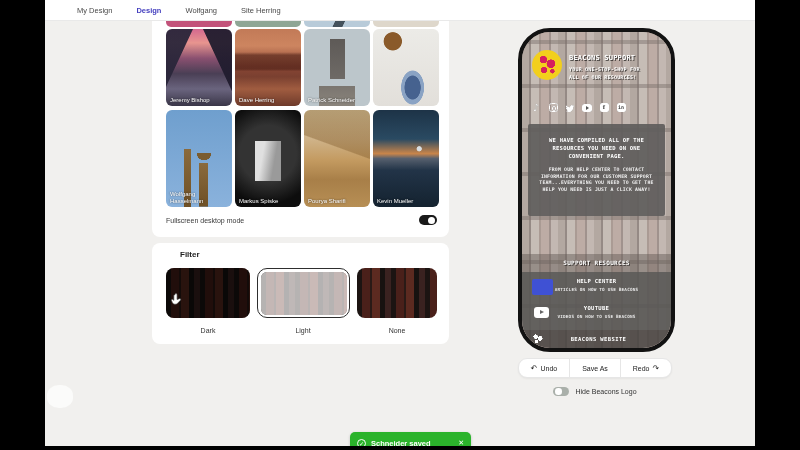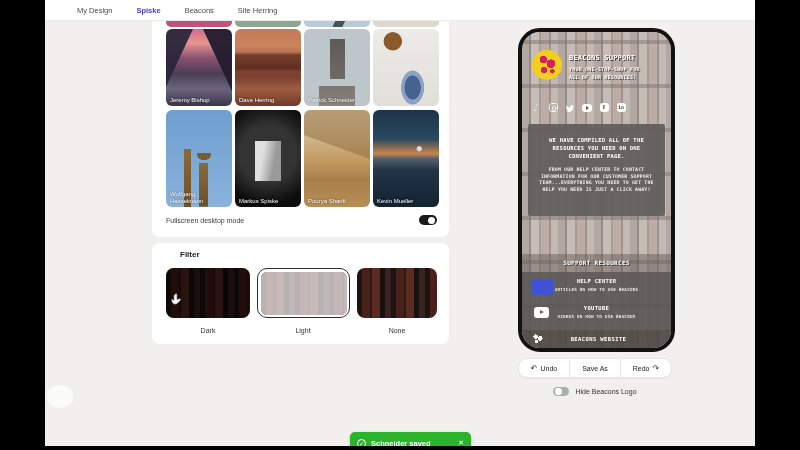--- a/index.html
+++ b/index.html
@@ -88,21 +88,21 @@
   
   .chevron-up { position:absolute; right:14px; top:9px; width:7px; height:7px; cursor:pointer; }
   .chevron-up::before { content:""; position:absolute; left:0; top:2px; width:5px; height:5px; border-left:1.4px solid #555; border-top:1.4px solid #555; transform:rotate(45deg); }
   .swatch { position:absolute; top:27px; width:52px; height:52px; border-radius:50%; cursor:pointer; }
   .sw-white { background:#fff; border:1px solid #ddd; }
   .sw1 { left:15px; } .sw2 { left:71px; background:#757b71; } .sw3 { left:127px; } .sw4 { left:182px; background:#3c3c3c; } .sw5 { left:238px; }
   .sw-lbl { position:absolute; top:84px; width:60px; text-align:center; font-size:7px; line-height:9px; color:#333; }
   .swl1 { left:11px; } .swl2 { left:67px; } .swl3 { left:123px; } .swl4 { left:178px; } .swl5 { left:234px; }
 
   
-  .phone { position:absolute; left:473px; top:28px; width:157px; height:324px; border:4px solid #121212; border-radius:22px; overflow:hidden; background:#9a8d85; z-index:6; }
+  .phone { position:absolute; left:473px; top:28px; width:157px; height:324px; border:4px solid #121212; border-radius:32px; overflow:hidden; background:#9a8d85; z-index:6; }
   .phone-bg { position:absolute; inset:0;
     background:
       repeating-linear-gradient(0deg, rgba(0,0,0,0) 0 40px, rgba(70,58,52,.45) 40px 44px),
       repeating-linear-gradient(90deg,#9a8d85 0 7px,#6f625c 7px 9px,#b5aba3 9px 17px,#8d7a72 17px 19px,#a8928a 19px 27px,#7e6e68 27px 29px,#b0a49c 29px 36px);
   }
   .phone-bg::after { content:""; position:absolute; inset:0; background:rgba(238,233,228,.30); }
   .phone-inner { position:absolute; inset:0; font-family:"DejaVu Sans Mono",monospace; }
   .avatar { position:absolute; left:10px; top:18px; width:30px; height:30px; border-radius:50%;
     background:
       radial-gradient(circle at 38% 32%, #d61f5e 0 13%, rgba(0,0,0,0) 14%),
@@ -163,22 +163,22 @@
   .blob { position:absolute; left:2px; top:385px; width:26px; height:23px; background:#fbfbfa; border-radius:45%; opacity:.95; }
 </style>
 </head>
 <body>
 
 <div class="stage">
   <div class="app">
 
     <div class="nav">
       <span class="nav-item">My Design</span>
-      <span class="nav-item active">Spiske</span>
-      <span class="nav-item">Beacons</span>
+      <span class="nav-item active">Design</span>
+      <span class="nav-item">Wolfgang</span>
       <span class="nav-item">Site Herring</span>
     </div>
 
     <div class="panel panel-bg">
       <div class="sliver sl1"></div>
       <div class="sliver sl2"></div>
       <div class="sliver sl3"></div>
       <div class="sliver sl4"></div>
 
       <div class="card row1 c1 img-jeremy">

